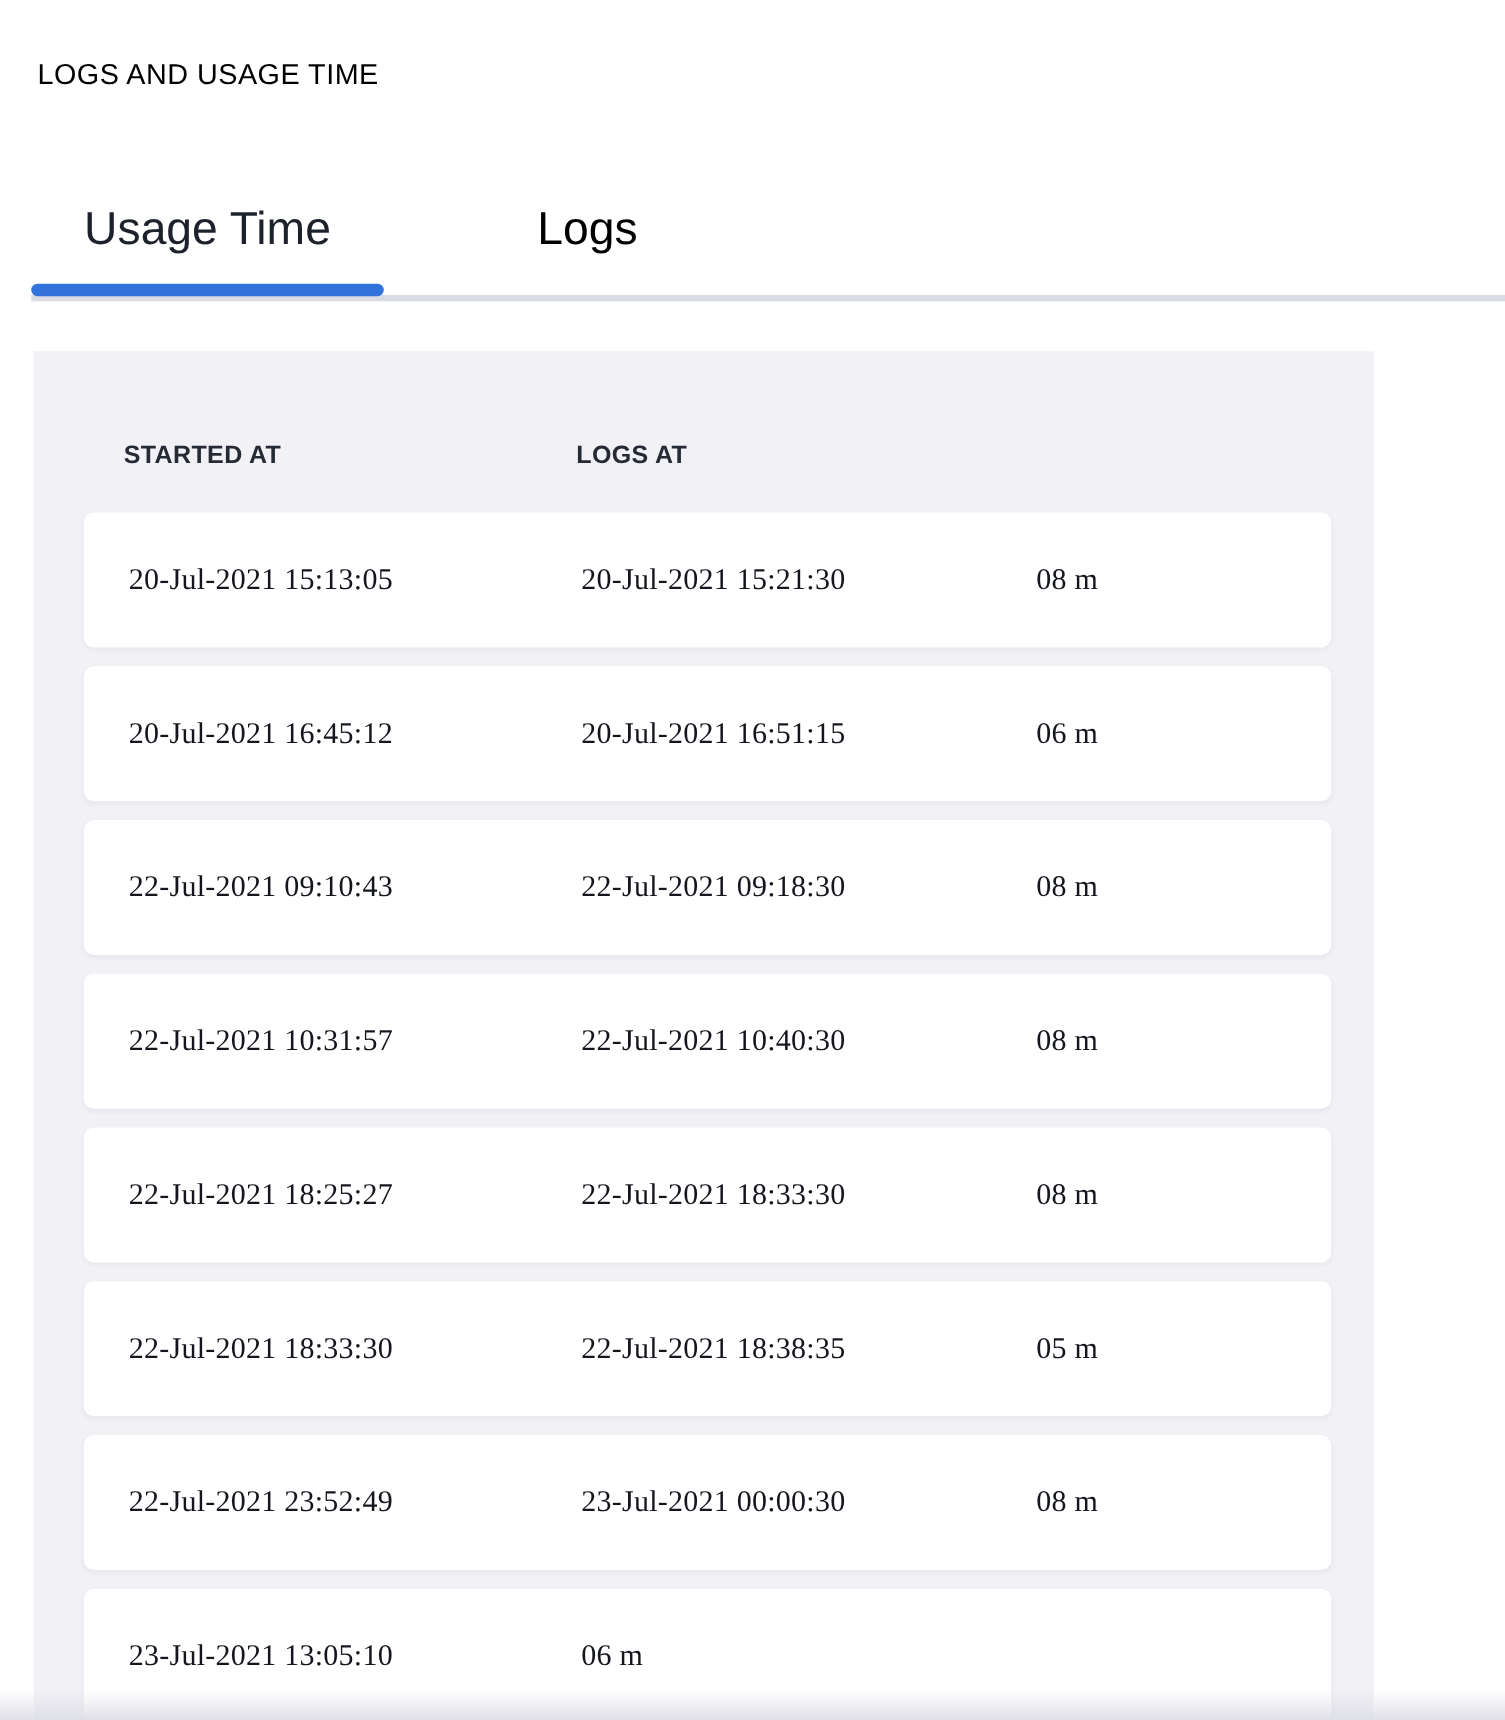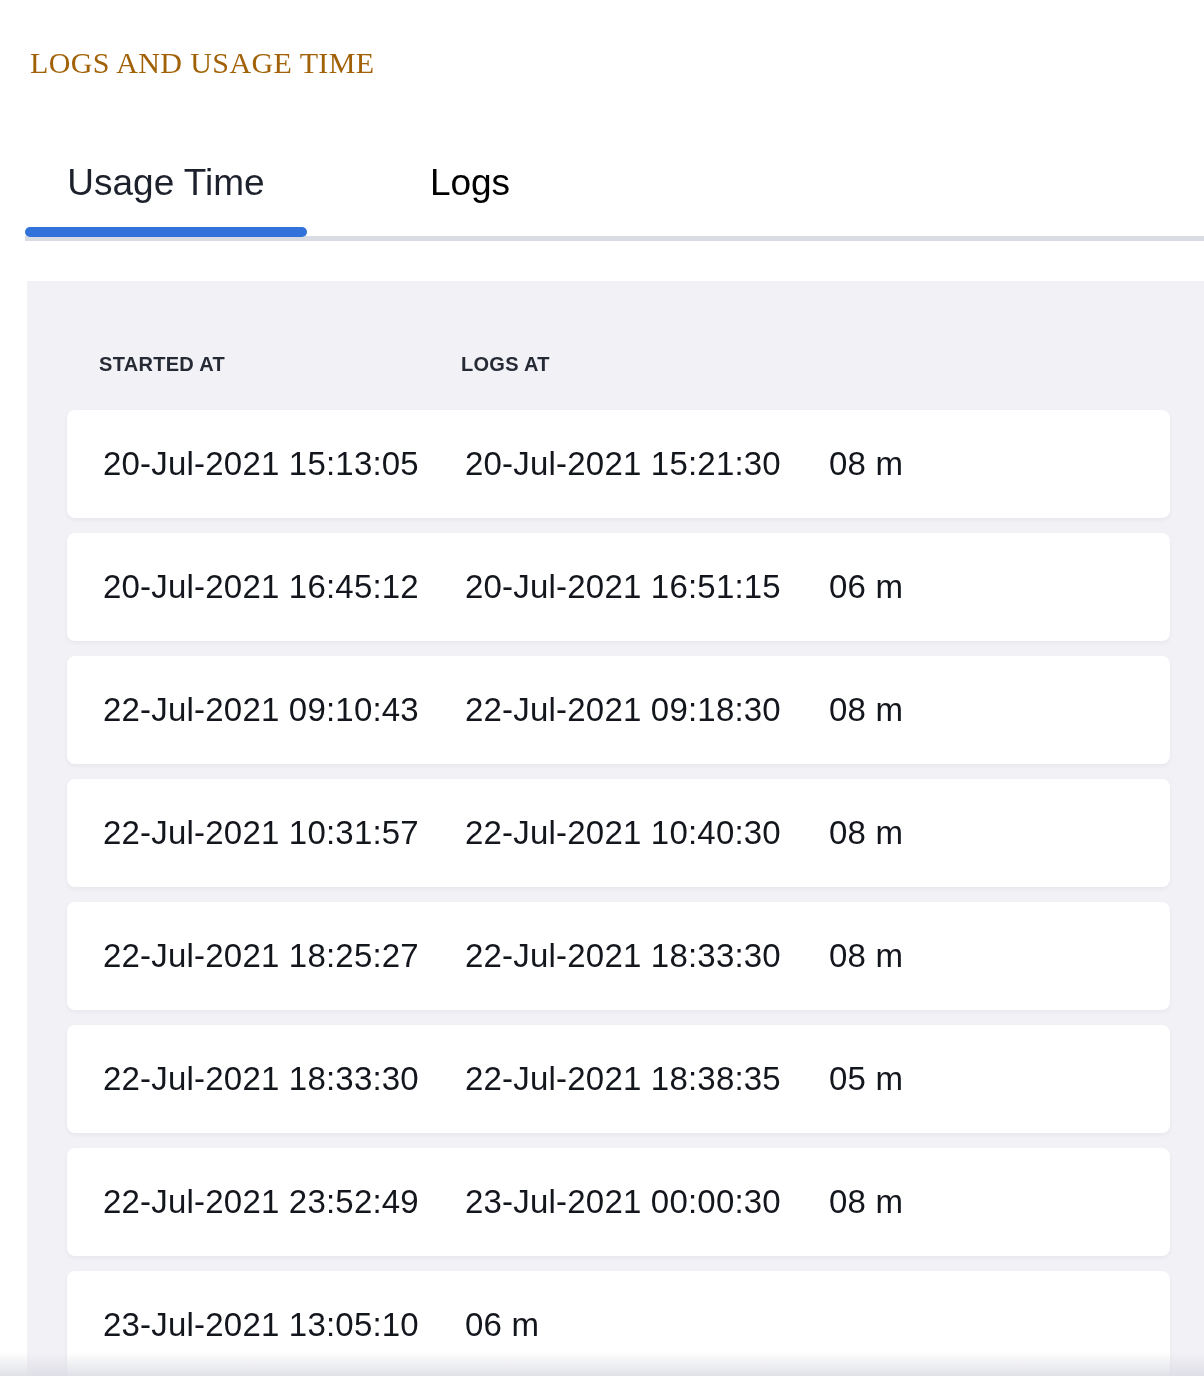--- a/index.html
+++ b/index.html
@@ -6,25 +6,24 @@
   html, body {
     width: 1204px; height: 1376px;
     background: #ffffff;
     font-family: "Liberation Sans", sans-serif;
     overflow: hidden;
     position: relative;
   }
   .page-title {
     position: absolute;
     left: 30px; top: 46px;
-    font-size: 30px;
+    font-size: 23px;
     font-weight: 400;
-    color: #a16207;
+    color: #000000;
     letter-spacing: 0.4px;
-    font-family: Liberation Serif, serif;
   }
   .tabs {
     position: absolute;
     left: 0; top: 168px;
     width: 1204px; height: 73px;
   }
   .tab {
     position: absolute;
     top: 0;
     text-align: center;
@@ -43,21 +42,21 @@
   .tab-indicator {
     position: absolute;
     left: 25px; top: 59px;
     width: 282px; height: 10px;
     border-radius: 5px;
     background: #3273db;
   }
   .panel {
     position: absolute;
     left: 27px; top: 281px;
-    width: 1177px; height: 1095px;
+    width: 1072px; height: 1095px;
     background: #f1f1f6;
   }
   .table-wrap { padding: 70px 34px 0 40px; }
   .thead {
     display: grid;
     grid-template-columns: 362px 364px 1fr;
     padding-left: 32px;
     height: 26px;
     margin-bottom: 33px;
     align-items: center;
@@ -73,23 +72,24 @@
     grid-template-columns: 362px 364px 1fr;
     align-items: center;
     padding-left: 36px;
     height: 108px;
     background: #ffffff;
     border-radius: 8px;
     margin-bottom: 15px;
     box-shadow: 0 2px 4px rgba(30,35,60,0.05);
   }
   .cell {
-    font-size: 33px;
+    font-size: 24px;
     color: #14161d;
     letter-spacing: 0.2px;
+    font-family: Liberation Serif, serif;
   }
   .bottom-fade {
     position: absolute;
     left: 0; bottom: 0;
     width: 1204px; height: 24px;
     background: linear-gradient(to bottom, rgba(233,234,240,0), rgba(221,222,229,0.9));
     pointer-events: none;
   }
 </style>
 </head>

